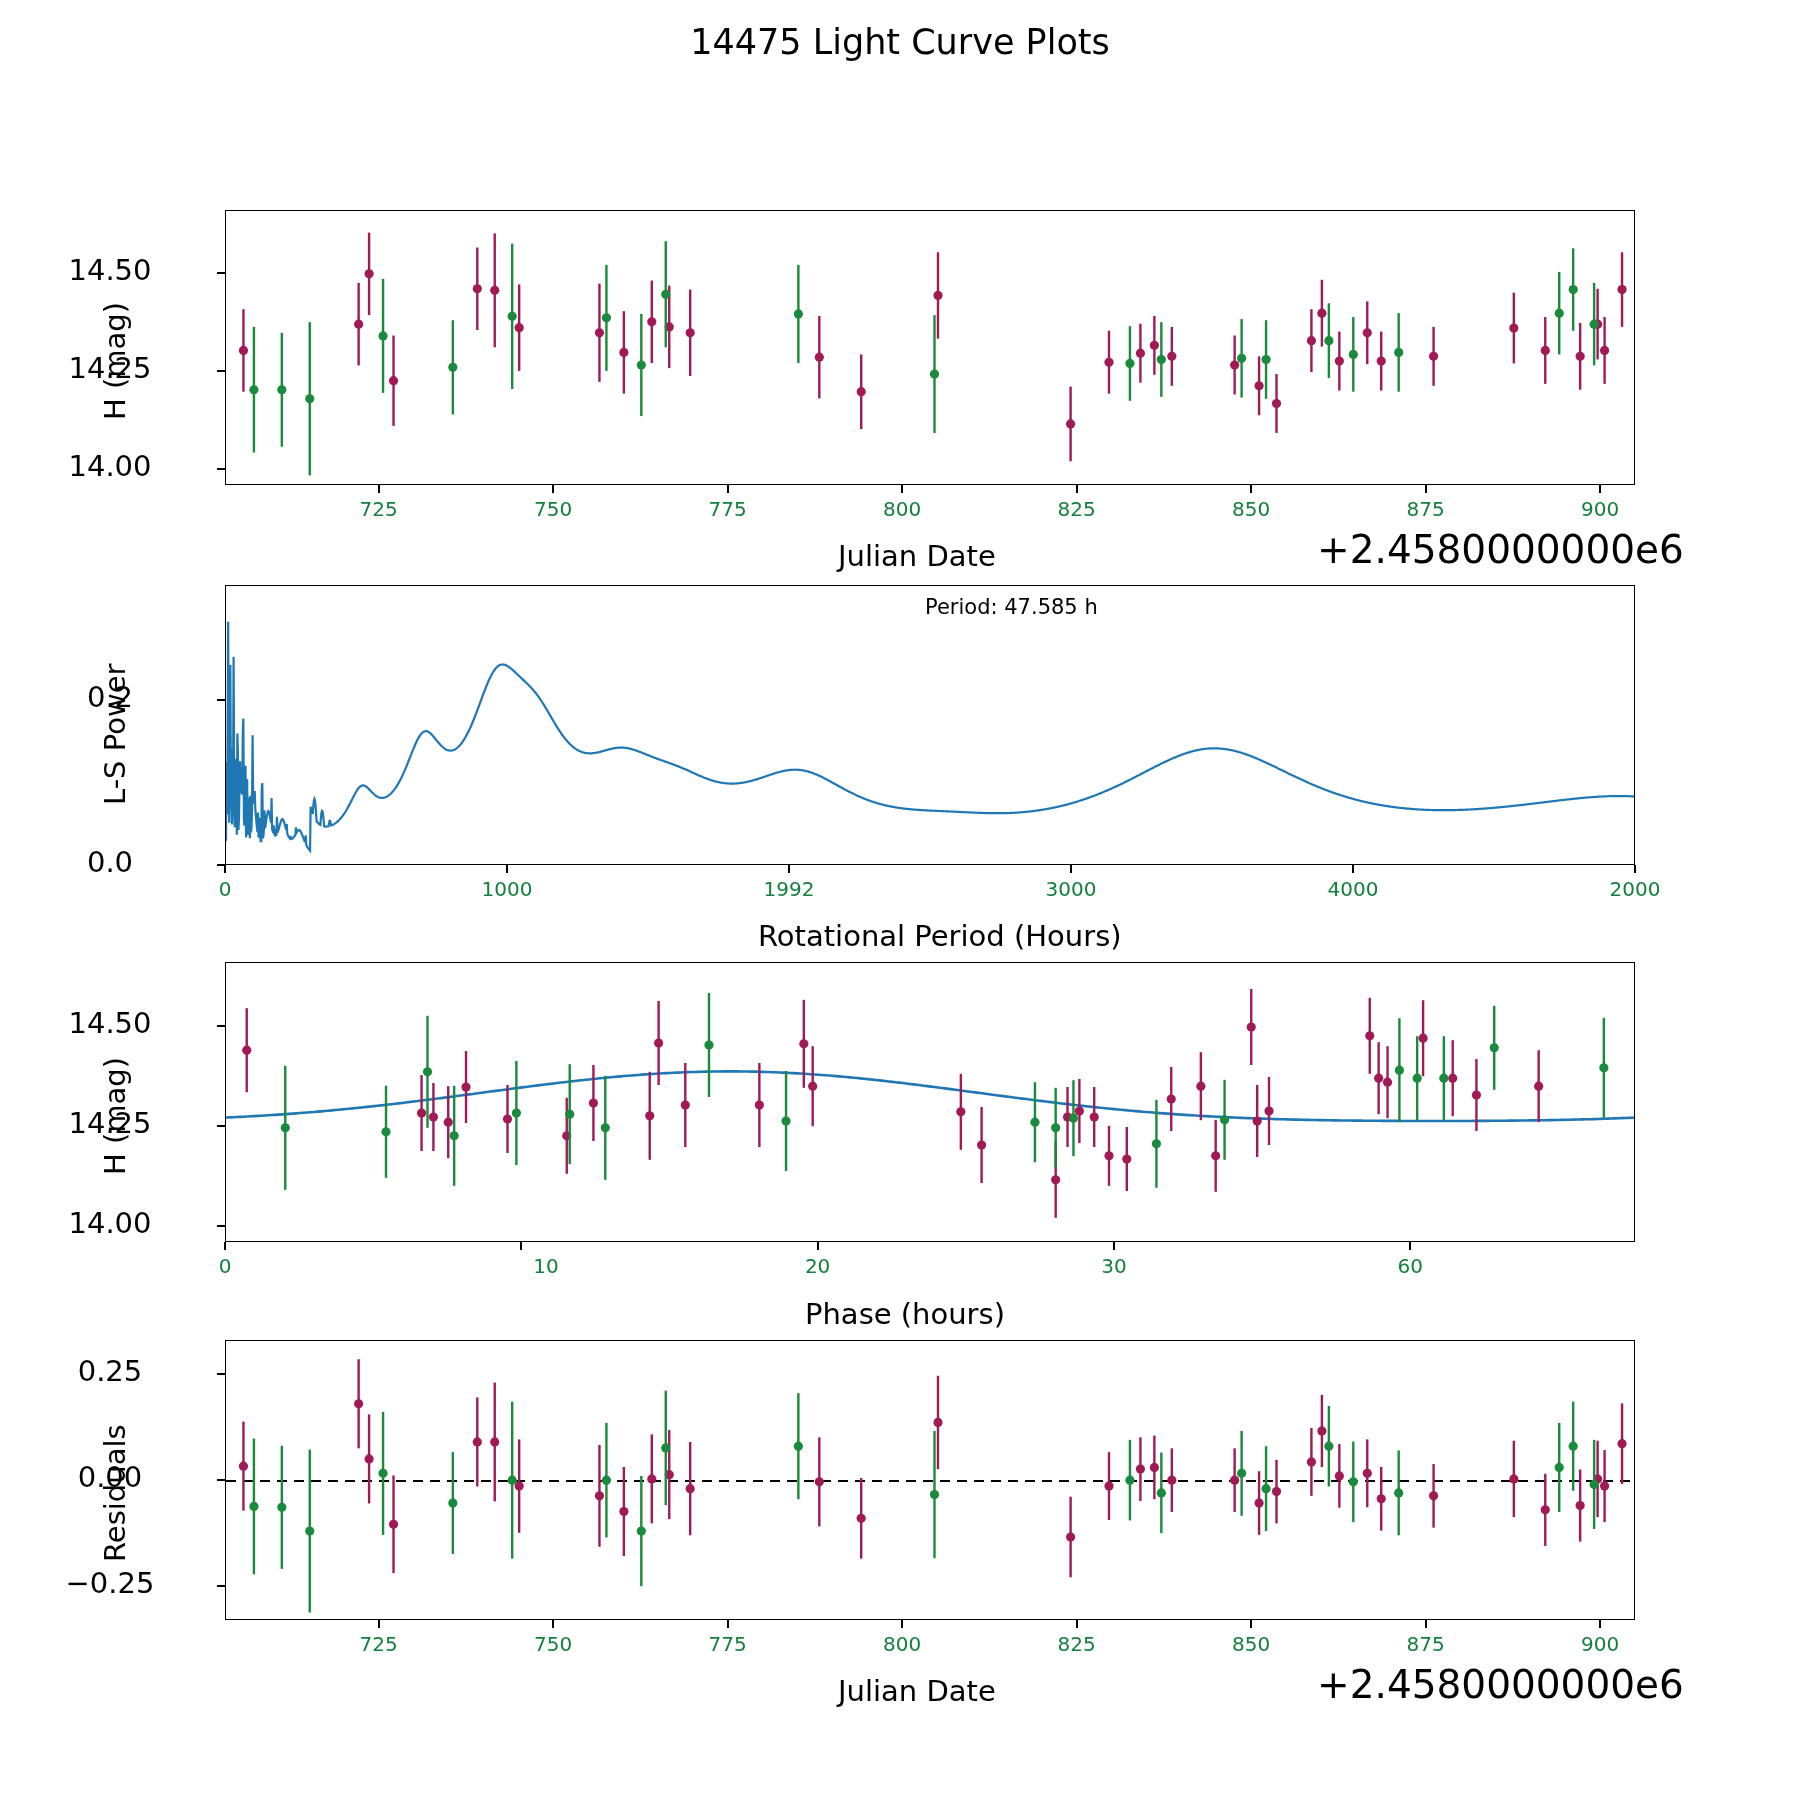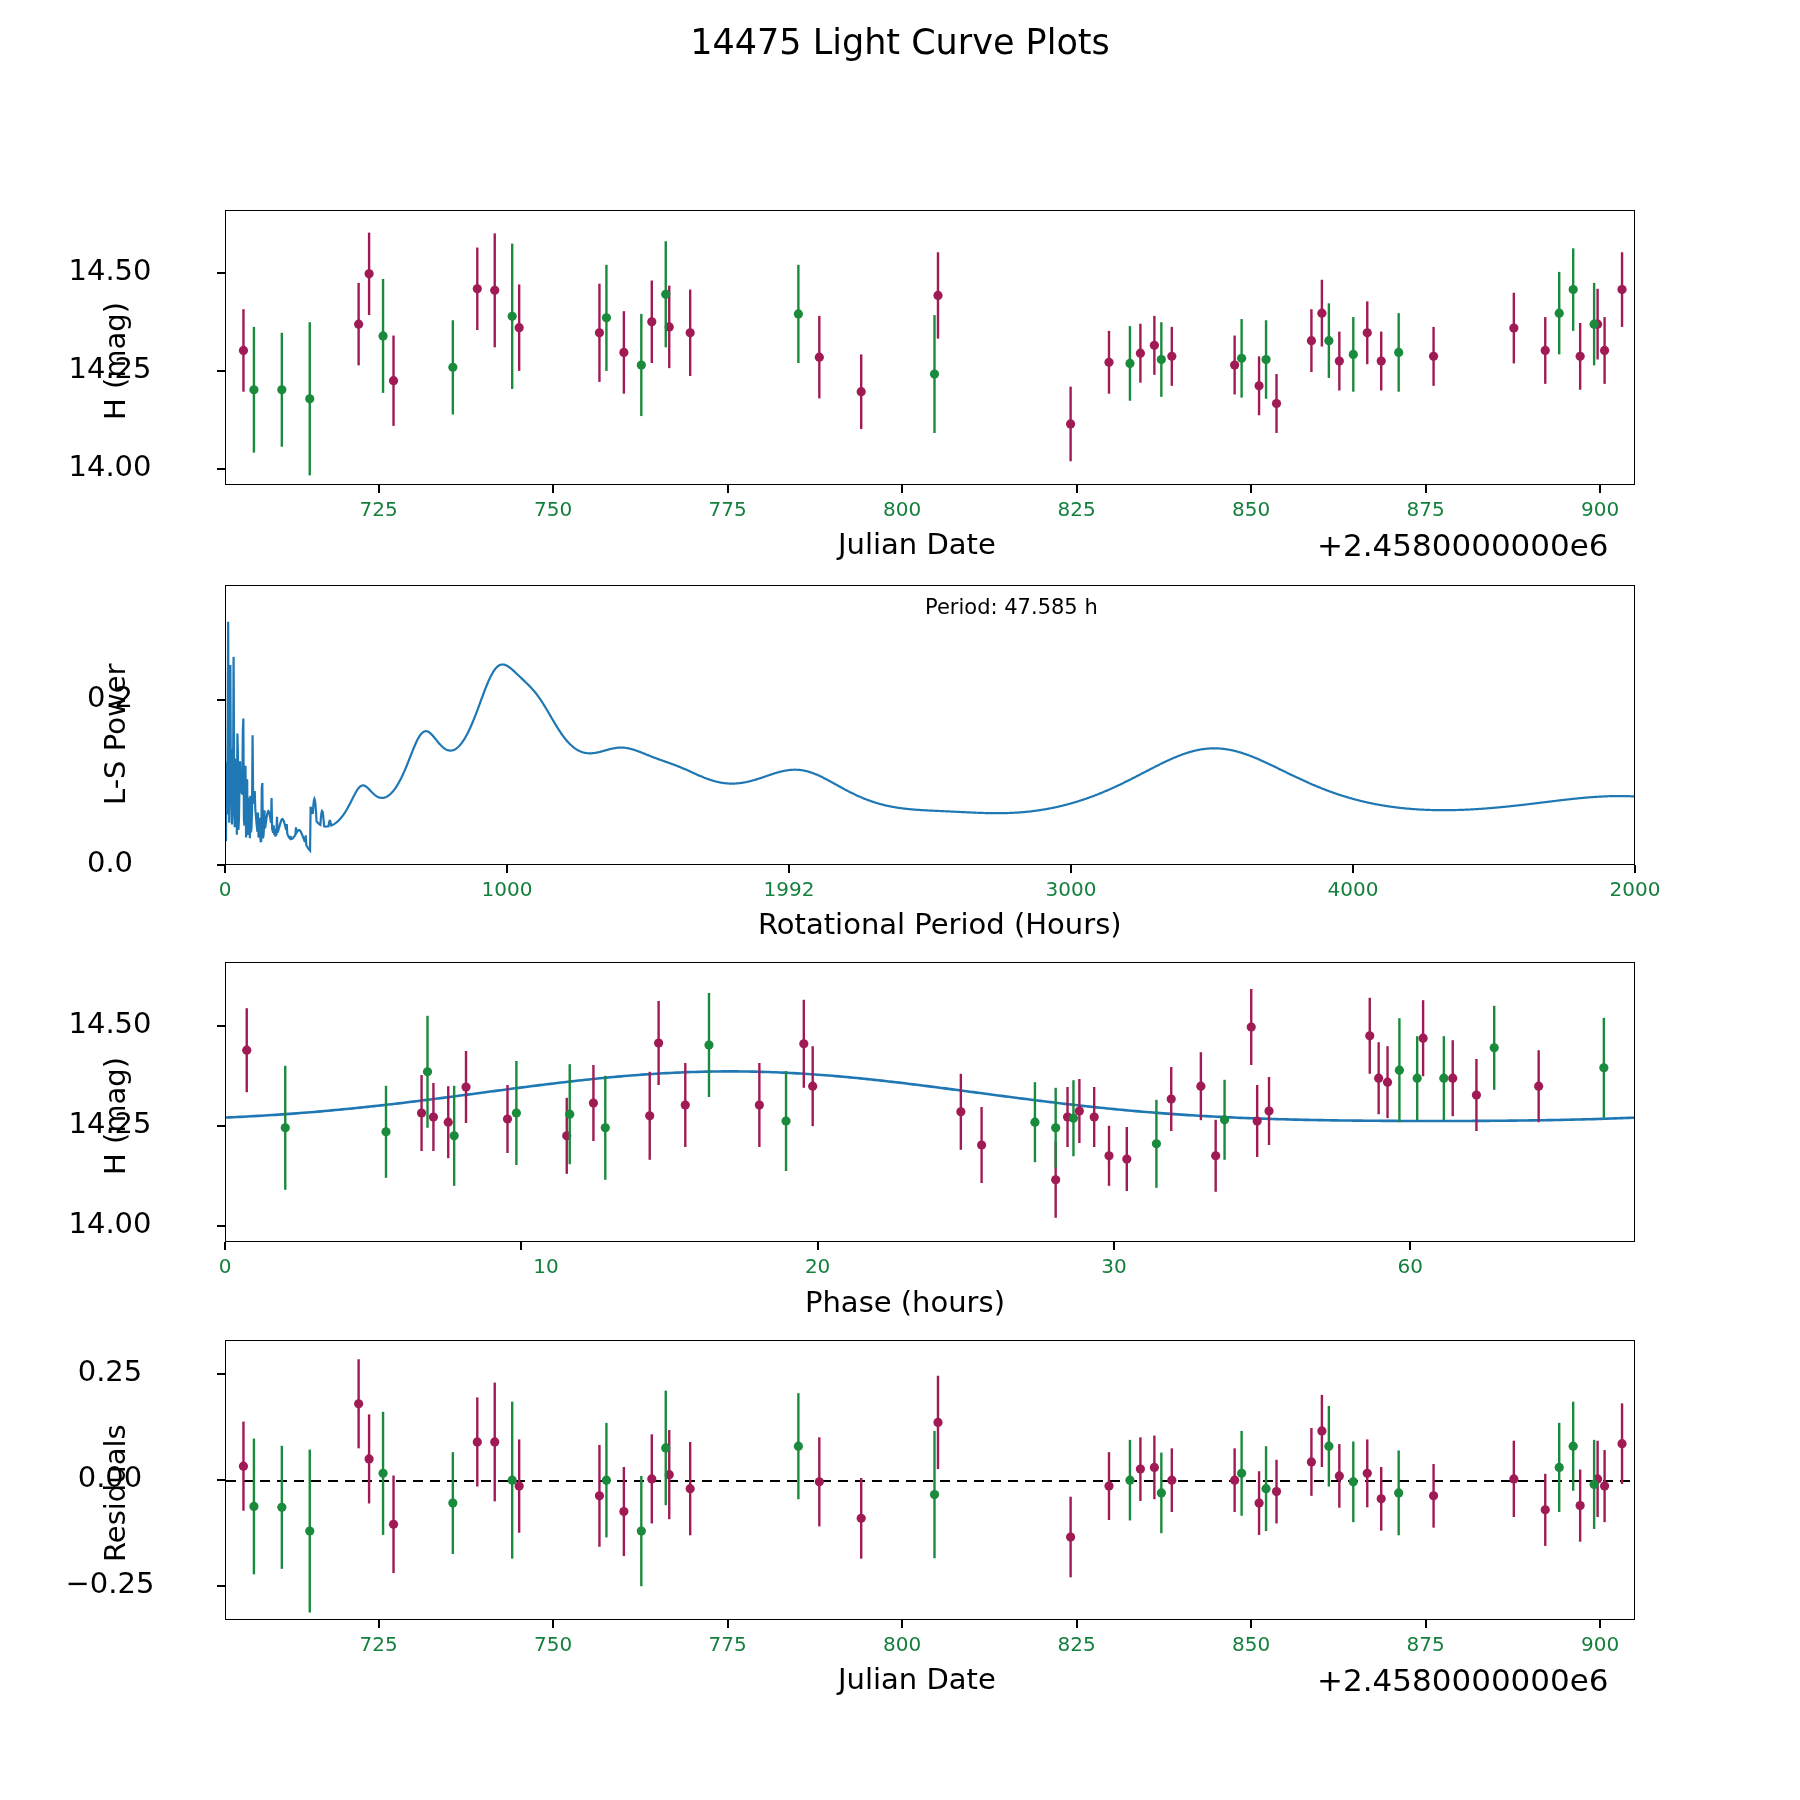--- a/index.html
+++ b/index.html
@@ -36,20 +36,21 @@
     border: 1.6px solid #000;
     box-sizing: border-box;
     background: #fff;
     overflow: hidden;
   }
   .axis-label {
     position: absolute;
     font-size: 29px;
     color: #000;
     white-space: nowrap;
+    margin-top: 12px;
   }
   .tick-label {
     position: absolute;
     font-size: 29px;
     color: #000;
     white-space: nowrap;
     text-align: center;
   }
   .tick-label-x {
     position: absolute;
@@ -60,21 +61,21 @@
   }
   .ylabel-rot {
     position: absolute;
     font-size: 29px;
     transform-origin: 0 0;
     transform: rotate(-90deg);
     white-space: nowrap;
   }
   .offset-label {
     position: absolute;
-    font-size: 31px;
+    font-size: 39px;
     white-space: nowrap;
   }
   .annot {
     position: absolute;
     font-size: 21px;
     white-space: nowrap;
   }
   svg { display: block; }
   .tickmark {
     position: absolute;

